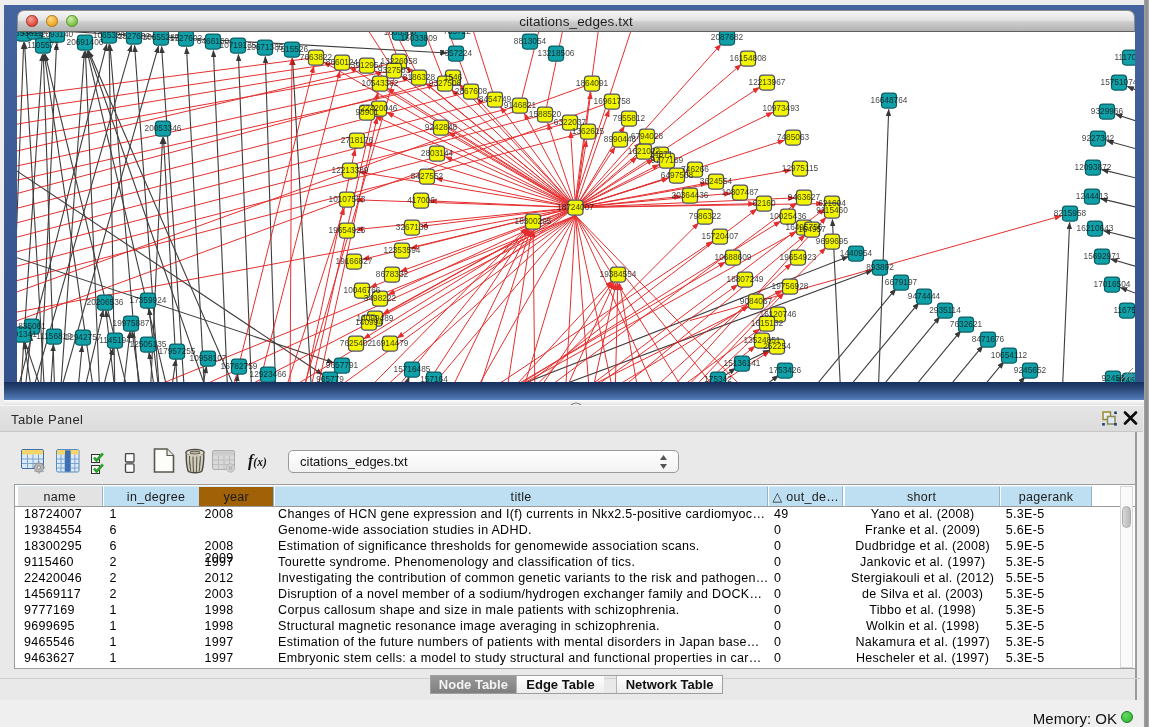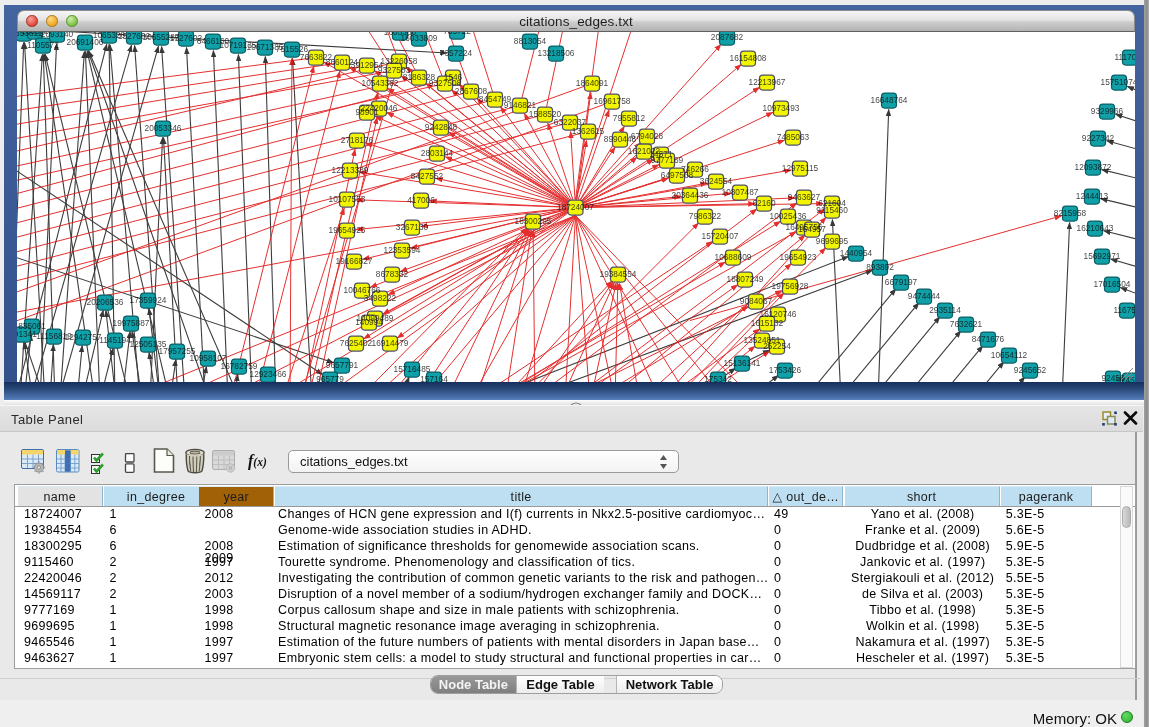--- a/index.html
+++ b/index.html
@@ -31,21 +31,21 @@
 .hcell { position:absolute; top:486px; height:20px; font-size:12.5px; color:#1c1c1c;
   text-align:center; line-height:20px; letter-spacing:0.3px; border-right:1px solid #8fb6cf; border-top:1px solid #d7ecf7;}
 #hbot { left:15px; top:505.5px; width:1120px; height:1px; background:#9a9a9a; }
 .cell { position:absolute; height:16px; font-size:12.5px; color:#000; line-height:16px;
   white-space:nowrap; overflow:hidden; letter-spacing:0.3px; }
 
 #sbar { left:1119.9px; top:486px; width:13px; height:182px; background:#fafafa; border:1px solid #d8d8d8; }
 #sthumb { left:1121.5px; top:506px; width:9.5px; height:22px; background:linear-gradient(90deg,#d8d8d8,#b9b9b9); border-radius:5px; border:1px solid #aaa; }
 
 #tabline { left:0; top:678px; width:1141px; height:1px; background:#d0d0d0; }
-#tabs { left:430px; top:675px; width:293px; height:18.5px; border:1px solid #9f9f9f; border-radius:8px;
+#tabs { left:430px; top:675px; width:293px; height:18.5px; border:1px solid #9f9f9f; border-radius:0;
   overflow:hidden; display:flex; font-size:13px; font-weight:bold; }
 #tabs div { height:100%; line-height:17px; text-align:center; }
 #tab1 { width:89px; background:linear-gradient(180deg,#999999,#7f7f7f); color:#f4f4f4; }
 #tab2 { width:93px; background:linear-gradient(180deg,#ffffff,#ededed); color:#101010; border-left:1px solid #b5b5b5; }
 #tab3 { width:111px; background:linear-gradient(180deg,#ffffff,#ededed); color:#101010; border-left:1px solid #b5b5b5;margin-left:12px; }
 
 #status { left:0; top:700px; width:1143px; height:27px; background:#efefef; }
 #mem { position:absolute; right:26px; top:9.5px; font-size:15px; color:#111; }
 #dot { position:absolute; left:1121px; top:711px; width:12px; height:12px; border-radius:50%;
   background:radial-gradient(circle at 35% 30%,#63d963,#2eb52e); border:1px solid #1c7a1c; }

